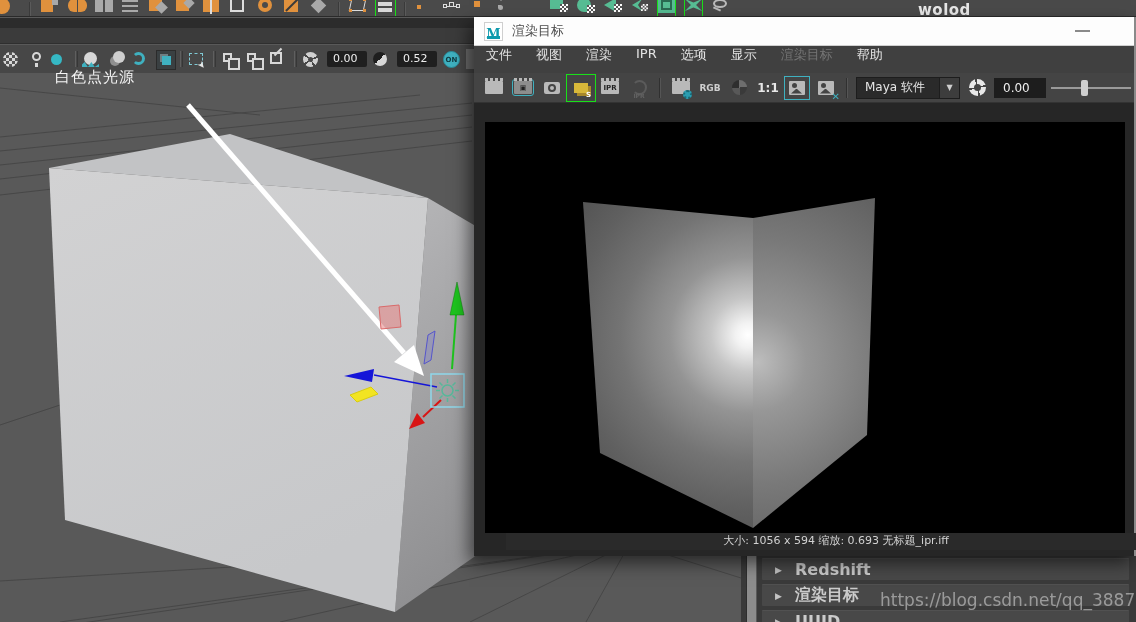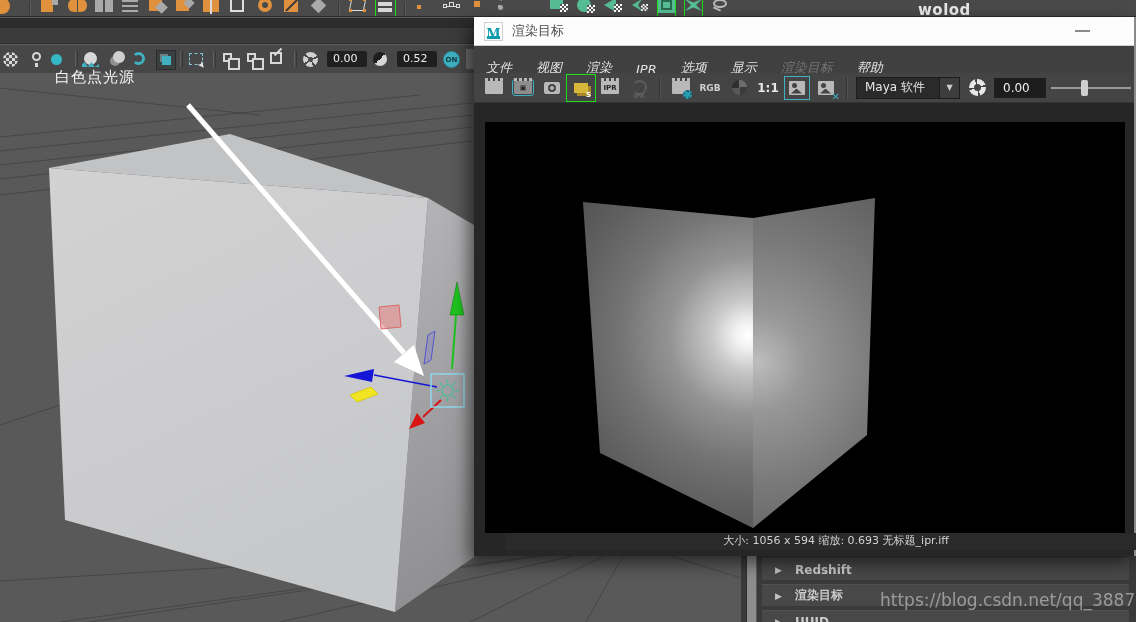--- a/index.html
+++ b/index.html
@@ -36,34 +36,34 @@
   
   .viewport { position:absolute; left:0; top:73px; width:745px; height:549px; background:#595959; overflow:hidden; }
   .light-label { position:absolute; left:55px; top:68px; color:#f4f4f4; font-size:15px; letter-spacing:1px; z-index:2; }
   
   .attr { position:absolute; left:741px; top:556px; width:395px; height:66px; background:#3a3a3a; overflow:hidden; z-index:2; }
   .attr-scroll { position:absolute; left:5px; top:0; width:11px; height:66px; background:#8d8d8d;
     border-left:1px solid #2e2e2e; border-right:1px solid #5a5a5a; }
   .attr-row { position:absolute; left:21px; right:7px; height:22px; background:#484848; border-radius:1px;
     display:flex; align-items:center; border-top:1px solid #515151; }
   .attr-tri { color:#c3c3c3; font-size:9px; margin-left:13px; width:20px; }
-  .attr-label { color:#cbcbcb; font-size:12px; font-weight:bold; }
+  .attr-label { color:#cbcbcb; font-size:16px; font-weight:bold; }
   
   .rw { position:absolute; left:474px; top:17px; width:662px; height:539px; background:#262626;
     z-index:5; box-shadow:-5px 7px 16px rgba(0,0,0,.55); border-right:2px solid #8a8a8a; }
   .rw-title { position:absolute; left:0; top:0; width:100%; height:29px; background:#fdfdfd;
     display:flex; align-items:center; border-bottom:1px solid #d0d0d0; }
   .maya-logo { width:19px; height:19px; margin-left:10px; background:#fff; border:1px solid #cfcfcf;
     text-align:center; position:relative; flex:none; }
   .maya-logo span { color:#0d9aad; font-weight:bold; font-size:13px; line-height:15px; font-family:"DejaVu Serif","Liberation Serif",serif; }
   .maya-logo::after { content:""; position:absolute; left:2px; right:2px; bottom:1px; height:3px; background:#0d9aad; }
   .rw-title-text { color:#4a4a4a; font-size:13px; margin-left:9px; }
   .rw-min { position:absolute; left:601px; top:13px; width:15px; height:2px; background:#8a8a8a; }
   .rw-menu { position:absolute; left:0; top:29px; width:100%; height:32px; background:#404040;
-    display:flex; align-items:flex-end; border-bottom:1px solid #333;font-style:italic; }
+    display:flex; align-items:flex-start; border-bottom:1px solid #333; }
   .rw-menu span { color:#e2e2e2; font-size:13px; padding:0 12px; }
   .rw-menu span:nth-child(7) { color:#757575; }
   .rw-tb { position:absolute; left:0; top:56px; width:100%; height:30px; background:#444;
     display:flex; align-items:center; gap:5px; padding-left:8px; border-bottom:1px solid #333; overflow:hidden; }
   .rtbtn { width:24px; height:22px; flex:none; position:relative; display:flex; align-items:center; justify-content:center; }
   .slate { width:18px; height:13px; background:#b9b9b9; border-radius:1px; position:relative; }
   .slate::before { content:""; position:absolute; left:0; top:-3px; width:18px; height:3px;
     background:repeating-linear-gradient(90deg,#b9b9b9 0 3px,#444 3px 5px); }
   .teal-frame { outline:1px solid #3fb1c0; outline-offset:1px; }
   .green-brackets { outline:1px solid #19e019; outline-offset:2px; }

